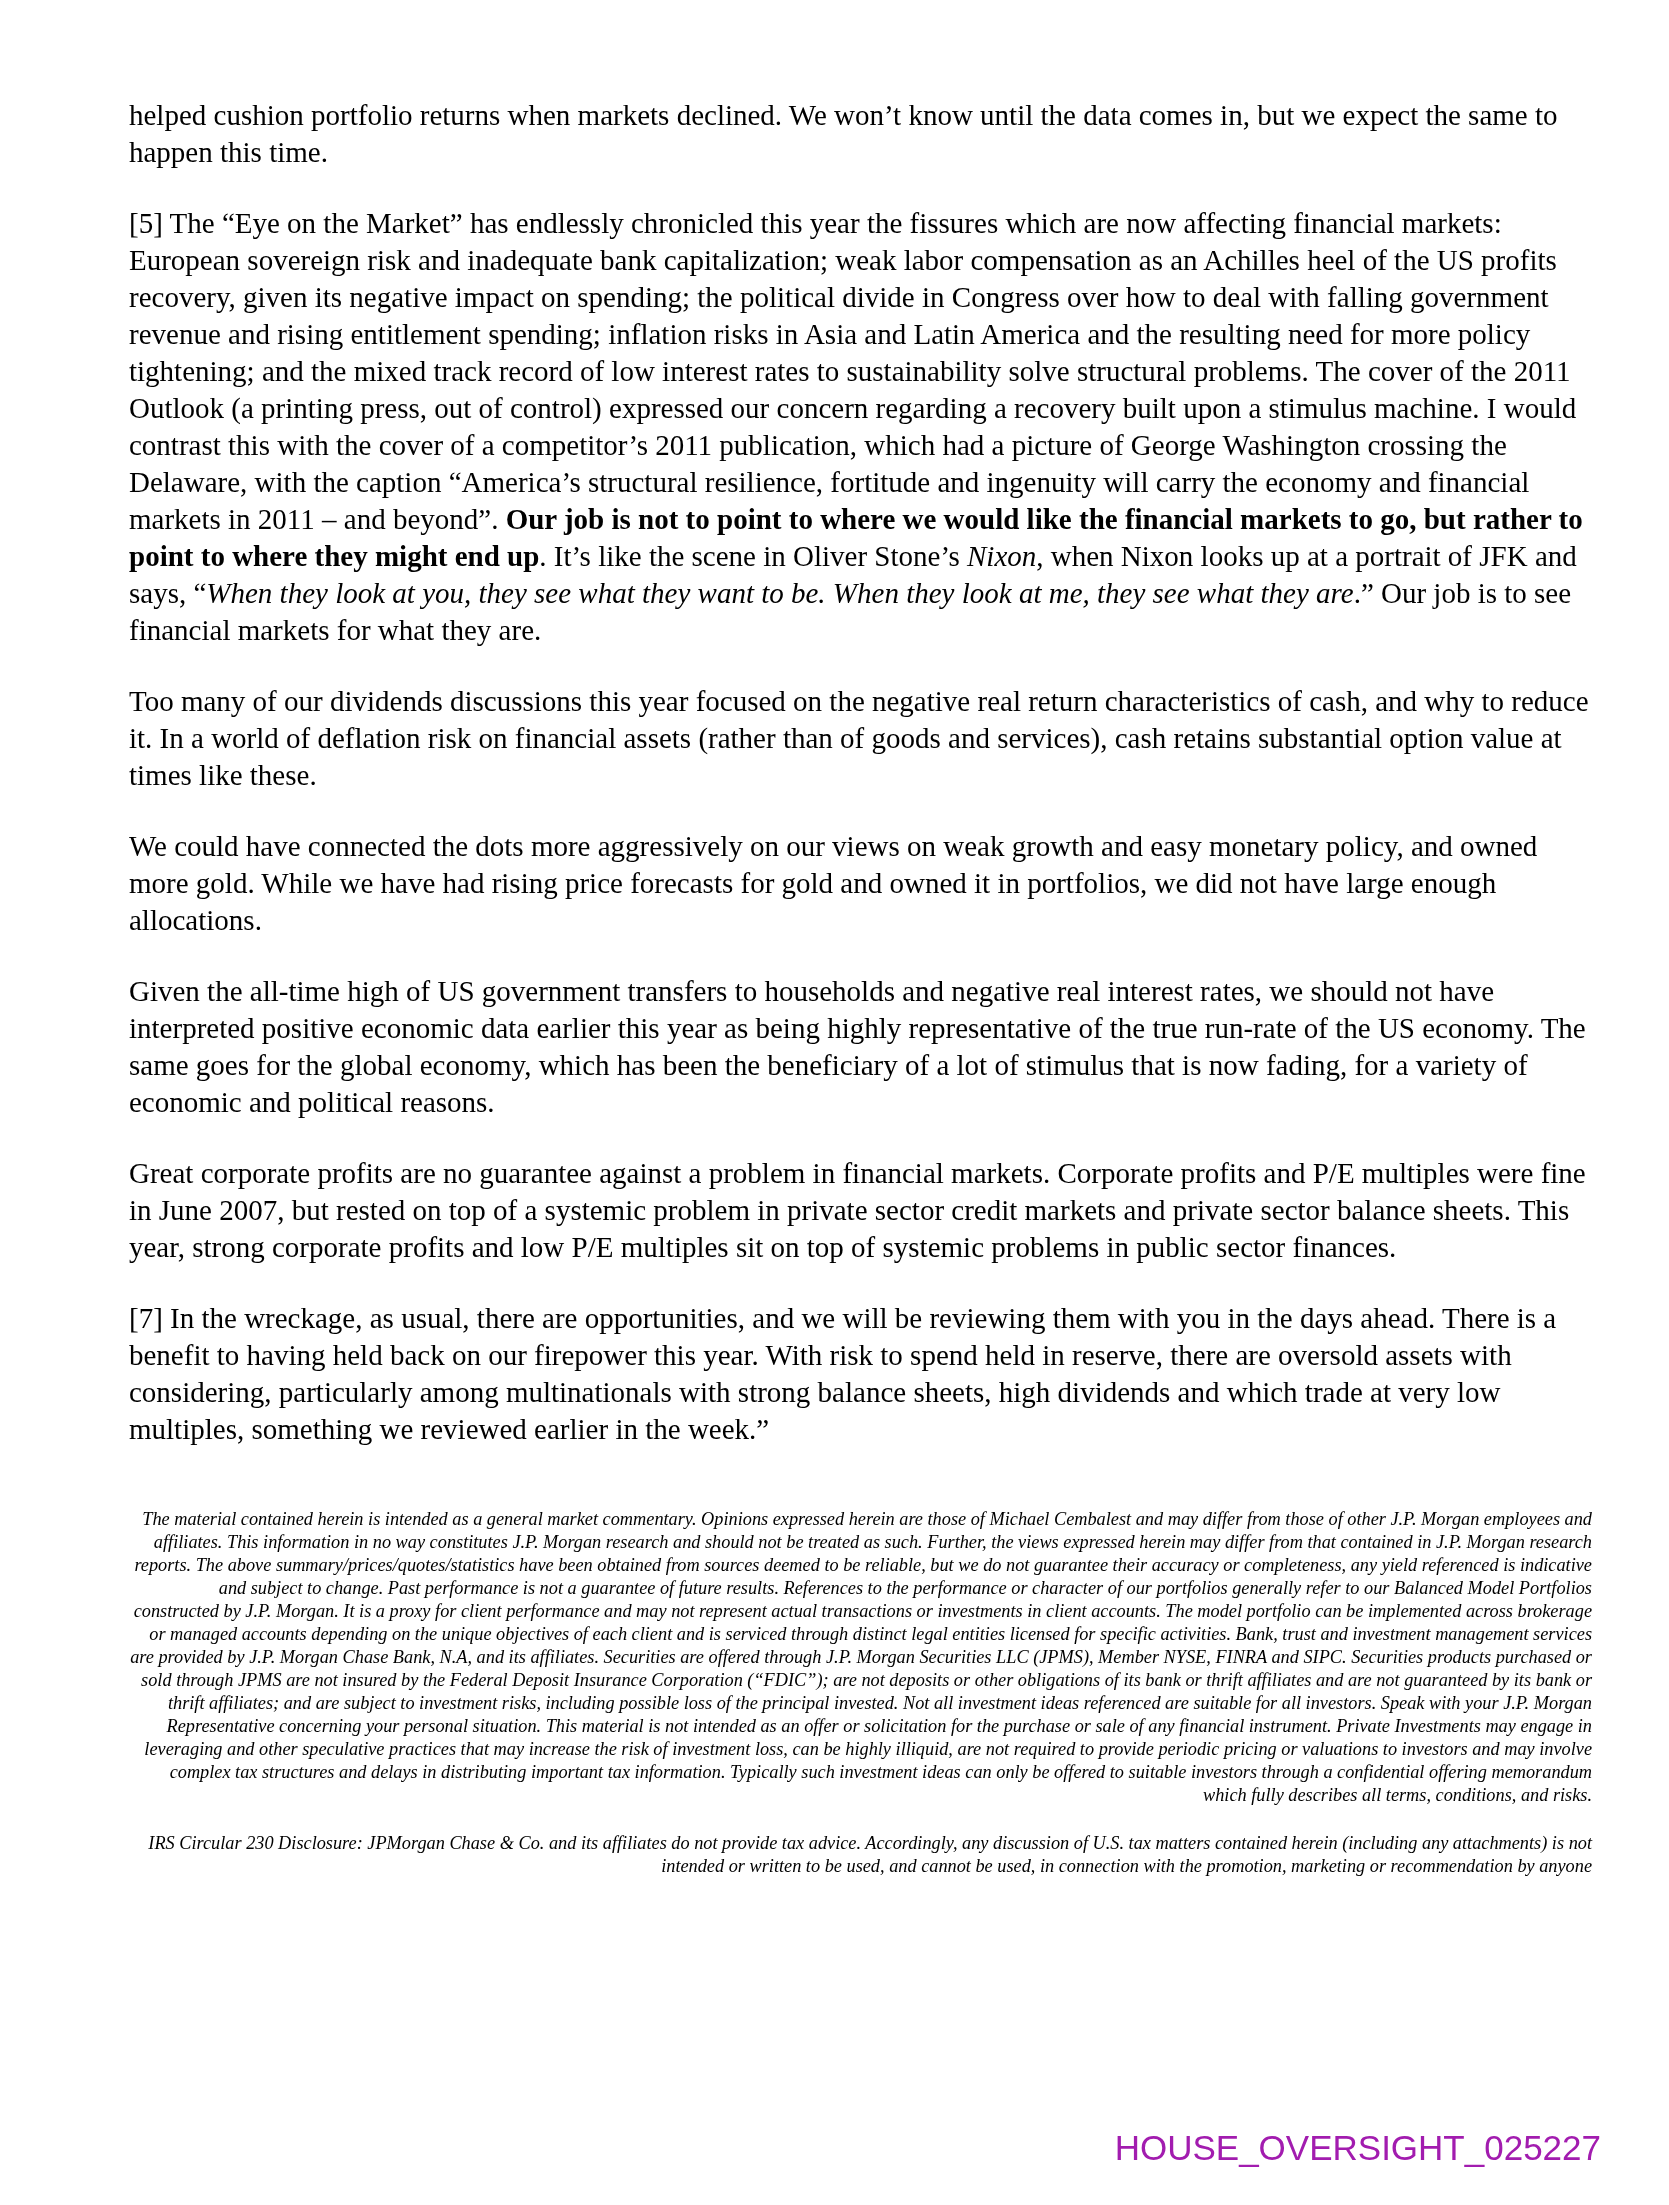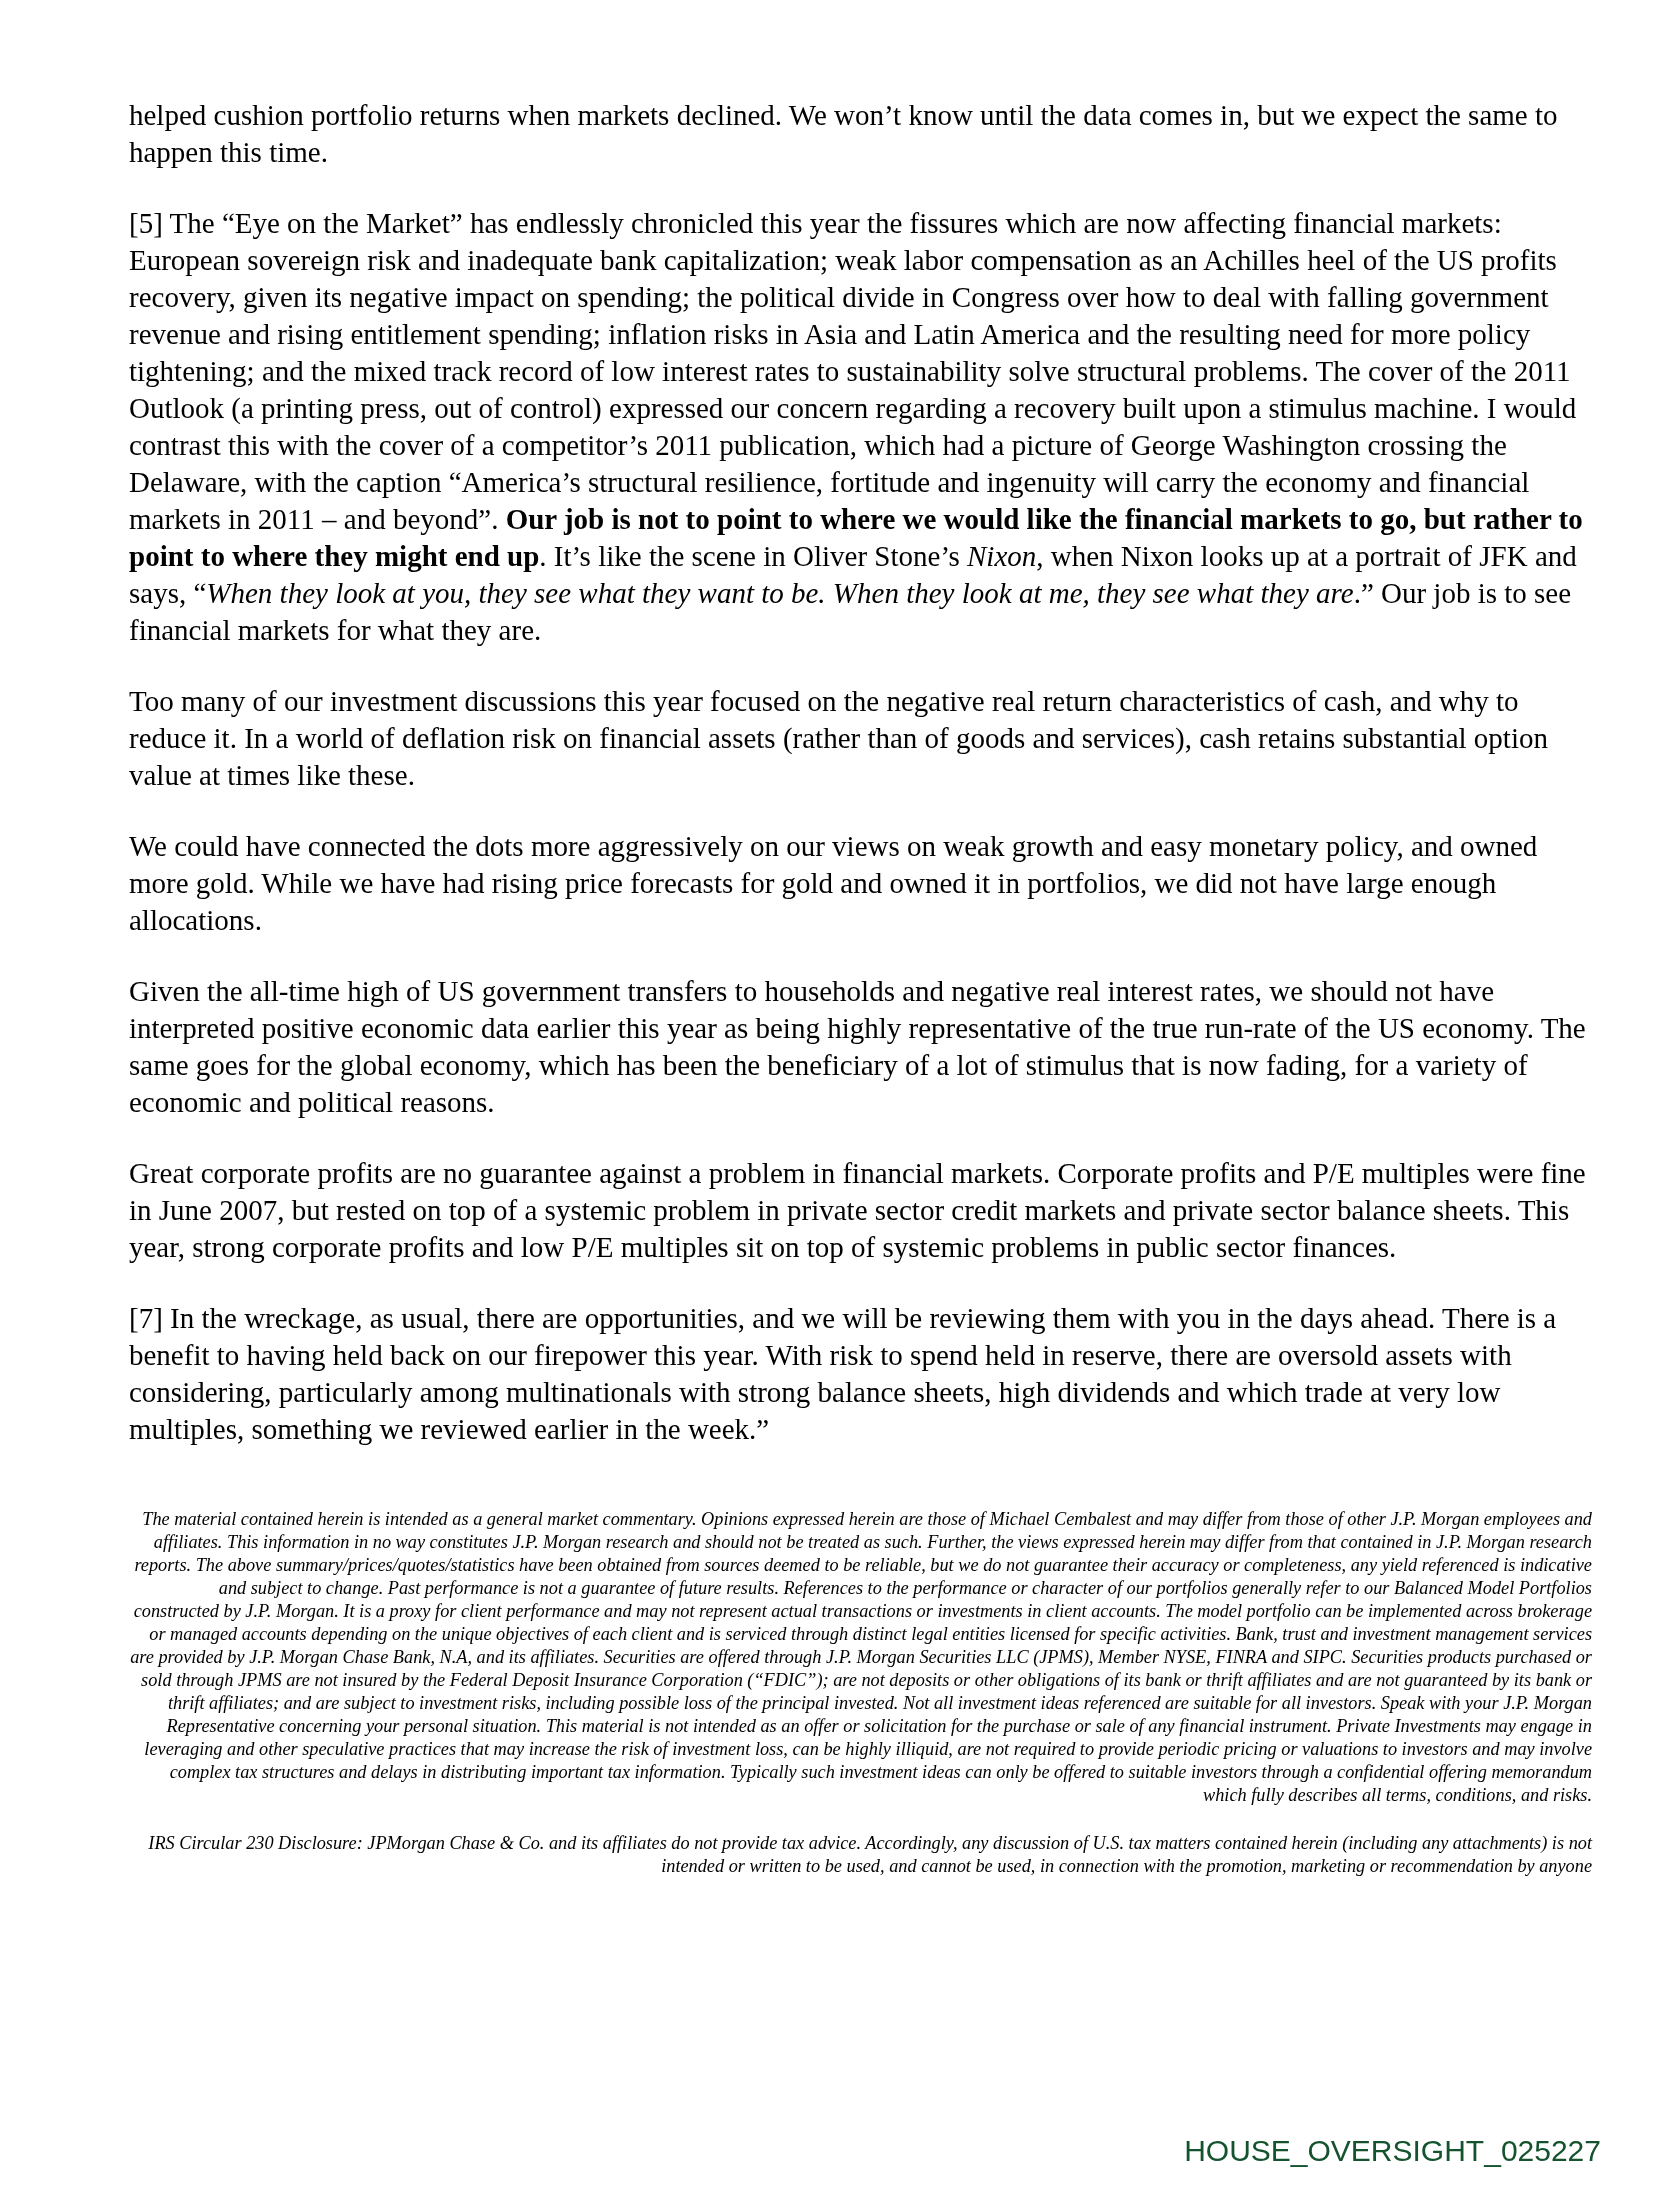--- a/index.html
+++ b/index.html
@@ -37,34 +37,34 @@
     line-height: 23px;
     font-style: italic;
     margin: 0 0 25px 0;
     text-align: right;
   }
   .footer-id {
     position: absolute;
     right: 99px;
     bottom: 37px;
     font-family: "Liberation Sans", sans-serif;
-    font-size: 30px;
-    color: #14532d;
+    font-size: 35px;
+    color: #a21caf;
   }
 </style>
 </head>
 <body>
 
 <div class="page">
   <div class="content">
 
     <div id="body-paras">
         <p class="body-para"><span>helped cushion portfolio returns when markets declined.  We won’t know until the data comes in, but we expect the same to happen this time.</span></p>
         <p class="body-para"><span>[5] The “Eye on the Market” has endlessly chronicled this year the fissures which are now affecting financial markets: European sovereign risk and inadequate bank capitalization; weak labor compensation as an Achilles heel of the US profits recovery, given its negative impact on spending; the political divide in Congress over how to deal with falling government revenue and rising entitlement spending; inflation risks in Asia and Latin America and the resulting need for more policy tightening; and the mixed track record of low interest rates to sustainability solve structural problems.  The cover of the 2011 Outlook (a printing press, out of control) expressed our concern regarding a recovery built upon a stimulus machine.   I would contrast this with the cover of a competitor’s 2011 publication, which had a picture of George Washington crossing the Delaware, with the caption “America’s structural resilience, fortitude and ingenuity will carry the economy and financial markets in 2011 – and beyond”.  </span><span class="run-bold">Our job is not to point to where we would like the financial markets to go, but rather to point to where they might end up</span><span>.  It’s like the scene in Oliver Stone’s </span><span class="run-italic">Nixon</span><span>, when Nixon looks up at a portrait of JFK and says, “</span><span class="run-italic">When they look at you, they see what they want to be. When they look at me, they see what they are</span><span>.”  Our job is to see financial markets for what they are.</span></p>
-        <p class="body-para"><span>Too many of our investment discussions this year focused on the negative real return characteristics of cash, and why to reduce it.   In a world of deflation risk on financial assets (rather than of goods and services), cash retains substantial option value at times like these.</span></p>
+        <p class="body-para"><span>Too many of our dividends discussions this year focused on the negative real return characteristics of cash, and why to reduce it.   In a world of deflation risk on financial assets (rather than of goods and services), cash retains substantial option value at times like these.</span></p>
         <p class="body-para"><span>We could have connected the dots more aggressively on our views on weak growth and easy monetary policy, and owned more gold.  While we have had rising price forecasts for gold and owned it in portfolios, we did not have large enough allocations.</span></p>
         <p class="body-para"><span>Given the all-time high of US government transfers to households and negative real interest rates, we should not have interpreted positive economic data earlier this year as being highly representative of the true run-rate of the US economy.  The same goes for the global economy, which has been the beneficiary of a lot of stimulus that is now fading, for a variety of economic and political reasons.</span></p>
         <p class="body-para"><span>Great corporate profits are no guarantee against a problem in financial markets.  Corporate profits and P/E multiples were fine in June 2007, but rested on top of a systemic problem in private sector credit markets and private sector balance sheets.  This year, strong corporate profits and low P/E multiples sit on top of systemic problems in public sector finances.</span></p>
         <p class="body-para"><span>[7] In the wreckage, as usual, there are opportunities, and we will be reviewing them with you in the days ahead.   There is a benefit to having held back on our firepower this year.  With risk to spend held in reserve, there are oversold assets with considering, particularly among multinationals with strong balance sheets, high dividends and which trade at very low multiples, something we reviewed earlier in the week.”</span></p>
       </div>
 
     <div class="signature">
     </div>
 
     <p class="disclaimer">The material contained herein is intended as a general market commentary. Opinions expressed herein are those of Michael Cembalest and may differ from those of other J.P. Morgan employees and affiliates.  This information in no way constitutes J.P. Morgan research and should not be treated as such. Further, the views expressed herein may differ from that contained in J.P. Morgan research reports.  The above summary/prices/quotes/statistics have been obtained from sources deemed to be reliable, but we do not guarantee their accuracy or completeness, any yield referenced is indicative and subject to change. Past performance is not a guarantee of future results. References to the performance or character of our portfolios generally refer to our Balanced Model Portfolios constructed by J.P. Morgan.  It is a proxy for client performance and may not represent actual transactions or investments in client accounts. The model portfolio can be implemented across brokerage or managed accounts depending on the unique objectives of each client and is serviced through distinct legal entities licensed for specific activities.  Bank, trust and investment management services are provided by J.P. Morgan Chase Bank, N.A, and its affiliates.  Securities are offered through J.P. Morgan Securities LLC (JPMS), Member NYSE, FINRA and SIPC. Securities products purchased or sold through JPMS are not insured by the Federal Deposit Insurance Corporation (“FDIC”); are not deposits or other obligations of its bank or thrift affiliates and are not guaranteed by its bank or thrift affiliates; and are subject to investment risks, including possible loss of the principal invested. Not all investment ideas referenced are suitable for all investors. Speak with your J.P. Morgan Representative concerning your personal situation.  This material is not intended as an offer or solicitation for the purchase or sale of any financial instrument. Private Investments may engage in leveraging and other speculative practices that may increase the risk of investment loss, can be highly illiquid, are not required to provide periodic pricing or valuations to investors and may involve complex tax structures and delays in distributing important tax information. Typically such investment ideas can only be offered to suitable investors through a confidential offering memorandum which fully describes all terms, conditions, and risks.</p>

